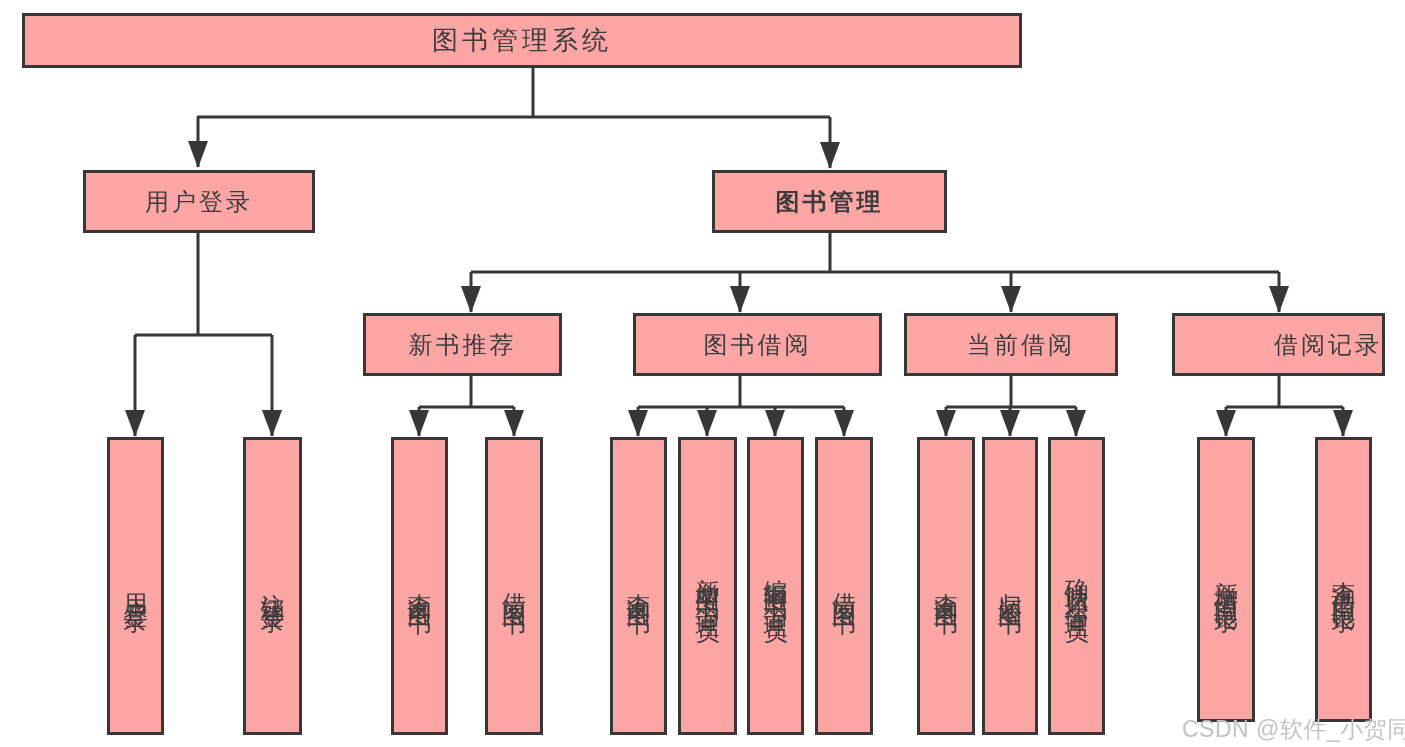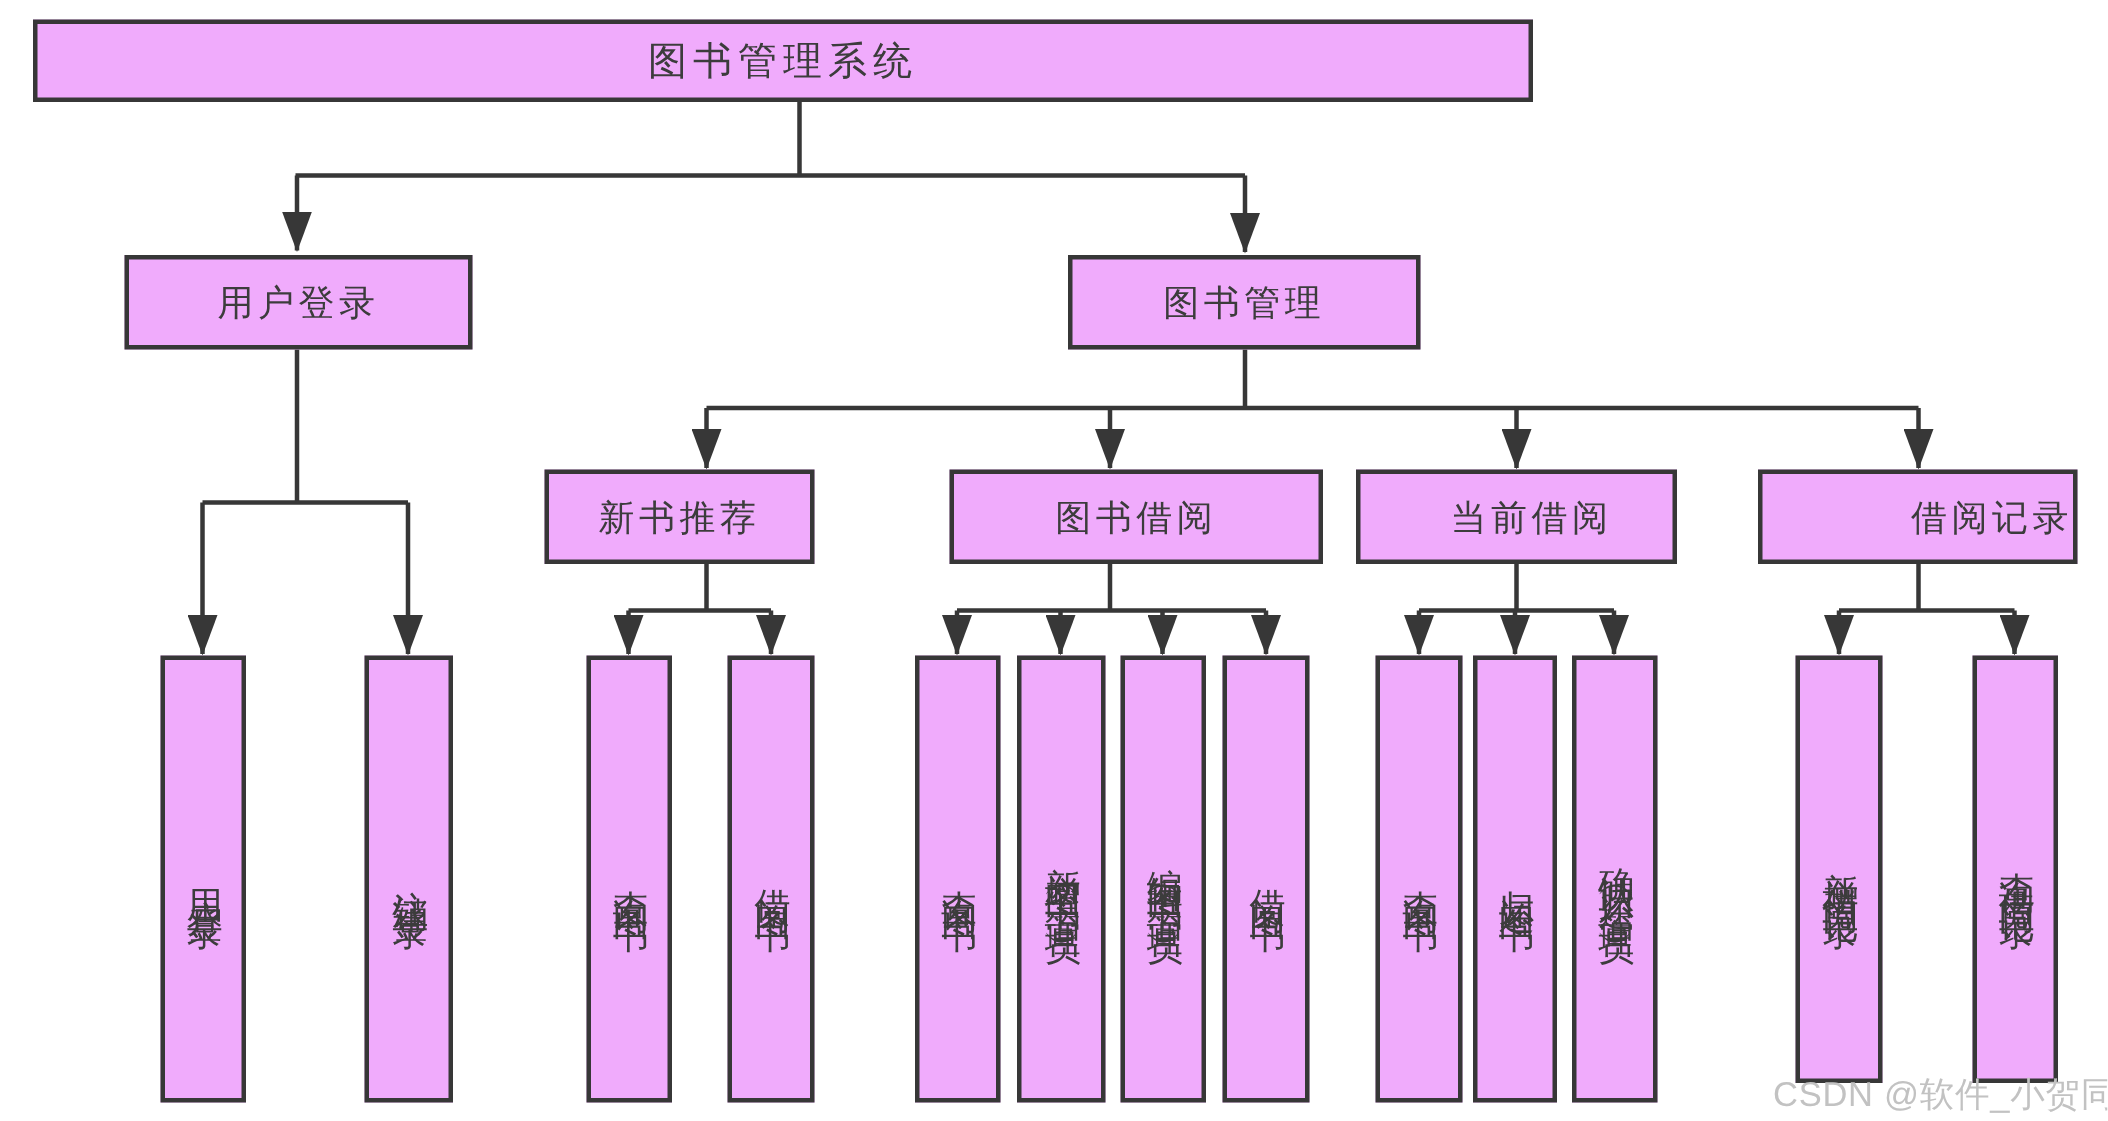--- a/index.html
+++ b/index.html
@@ -11,21 +11,21 @@
     font-family:"Liberation Sans","DejaVu Sans",sans-serif;
     color:#3a3a3a;
   }
   #wires{position:absolute;left:0;top:0;width:1405px;height:747px;pointer-events:none;}
   #wires line,#wires path{stroke:#373737;stroke-width:3;fill:none;}
   #wires .arrowhead{fill:#373737;stroke:none;}
   .node{
     position:absolute;
     box-sizing:border-box;
     border:3px solid #373737;
-    background:#f0abfc;
+    background:#fca5a5;
     display:flex;align-items:center;justify-content:center;
     text-align:center;
   }
   .hnode span{
     font-size:24px;
     letter-spacing:3px;
     white-space:nowrap;
     color:#3c3c3c;
   }
   .rootnode span{font-size:26px;letter-spacing:4px;}
@@ -107,25 +107,25 @@
     </g>
   </svg>
 
   <div class="node hnode rootnode" style="left:22px;top:13px;width:1000px;height:55px;">
     <span>图书管理系统</span>
   </div>
 
   <div class="node hnode" style="left:83px;top:170px;width:232px;height:63px;">
     <span>用户登录</span>
   </div>
-  <div class="node hnode" style="left:712px;top:170px;width:235px;height:63px;">
+  <div class="node hnode" style="left:712px;top:170px;width:235px;height:63px;font-weight:bold;">
     <span>图书管理</span>
   </div>
 
-  <div class="node hnode" style="left:363px;top:313px;width:180px;height:63px;">
+  <div class="node hnode" style="left:363px;top:313px;width:199px;height:63px;">
     <span>新书推荐</span>
   </div>
   <div class="node hnode" style="left:633px;top:313px;width:249px;height:63px;">
     <span>图书借阅</span>
   </div>
   <div class="node hnode" style="left:904px;top:313px;width:214px;height:63px;padding-left:20px;">
     <span>当前借阅</span>
   </div>
   <div class="node hnode" style="left:1172px;top:313px;width:213px;height:63px;justify-content:flex-end;">
     <span>借阅记录</span>

